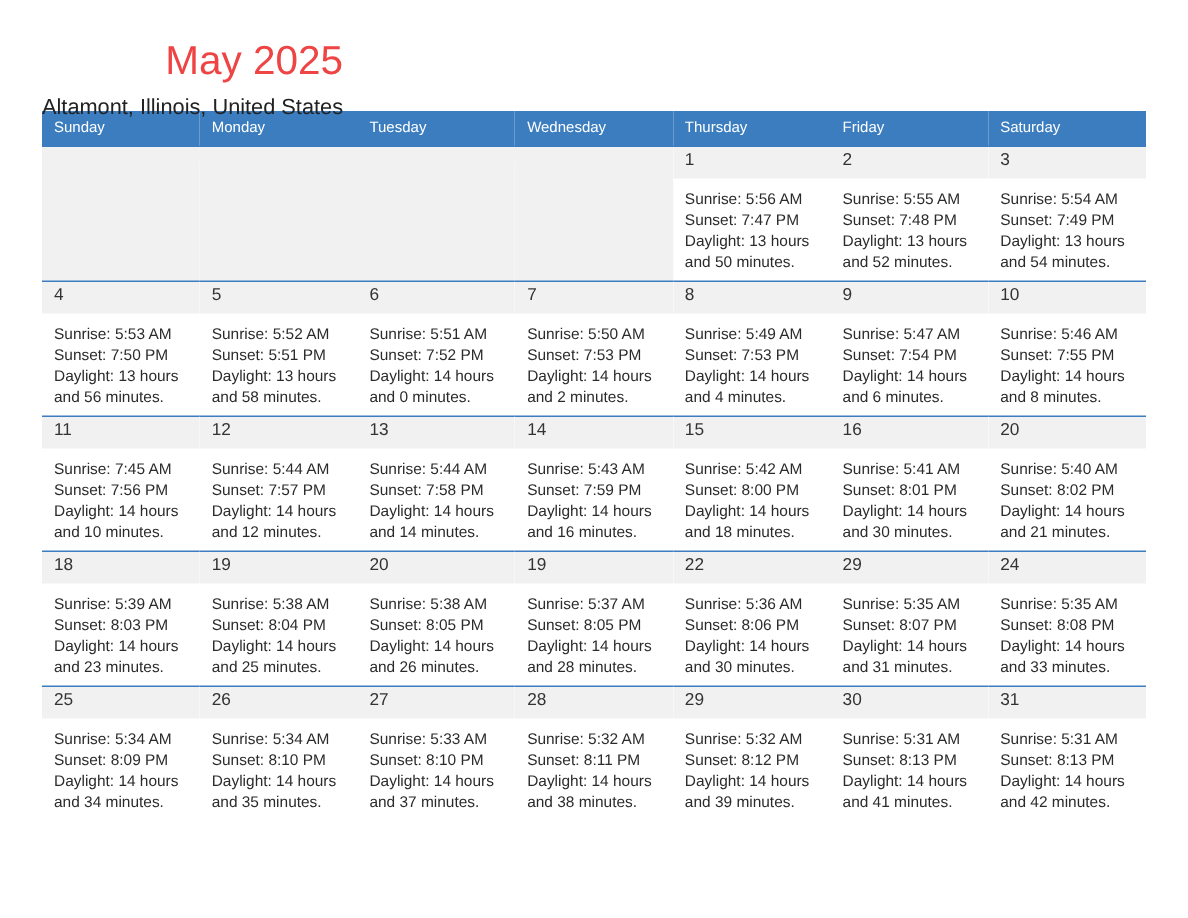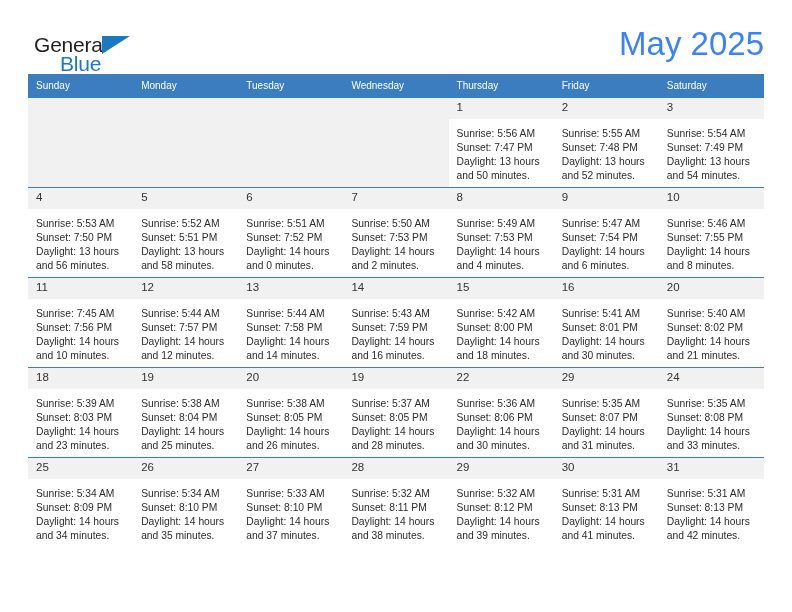--- a/index.html
+++ b/index.html
@@ -66,22 +66,22 @@
     height: 0;
     border-left: 28px solid #1b79c4;
     border-bottom: 18px solid transparent;
   }
 
   .title-block {
     text-align: right;
     padding-top: 0px;
   }
   .month-title {
-    font-size: 33px;
-    color: #3b82f6;
+    font-size: 27px;
+    color: #ef4444;
     line-height: 1.08;
     white-space: nowrap;
   }
   .location {
     font-size: 14.5px;
     color: #222222;
     margin-top: 9px;
     white-space: nowrap;
   }
 
@@ -140,28 +140,24 @@
     white-space: normal;
   }
 </style>
 </head>
 <body>
 
 <div class="page">
 
   <div class="header">
 
-    <div class="logo">
-      <span class="logo-general">General</span>
-      <span class="logo-triangle"></span>
-      <span class="logo-blue">Blue</span>
-    </div>
 
     <div class="title-block">
       <div class="month-title">May 2025</div>
+      <div class="location">Altamont, Illinois, United States</div>
     </div>
 
   </div>
 
   <table class="calendar">
     <thead>
       <tr class="dow-row">
         <th>Sunday</th>
         <th>Monday</th>
         <th>Tuesday</th>

